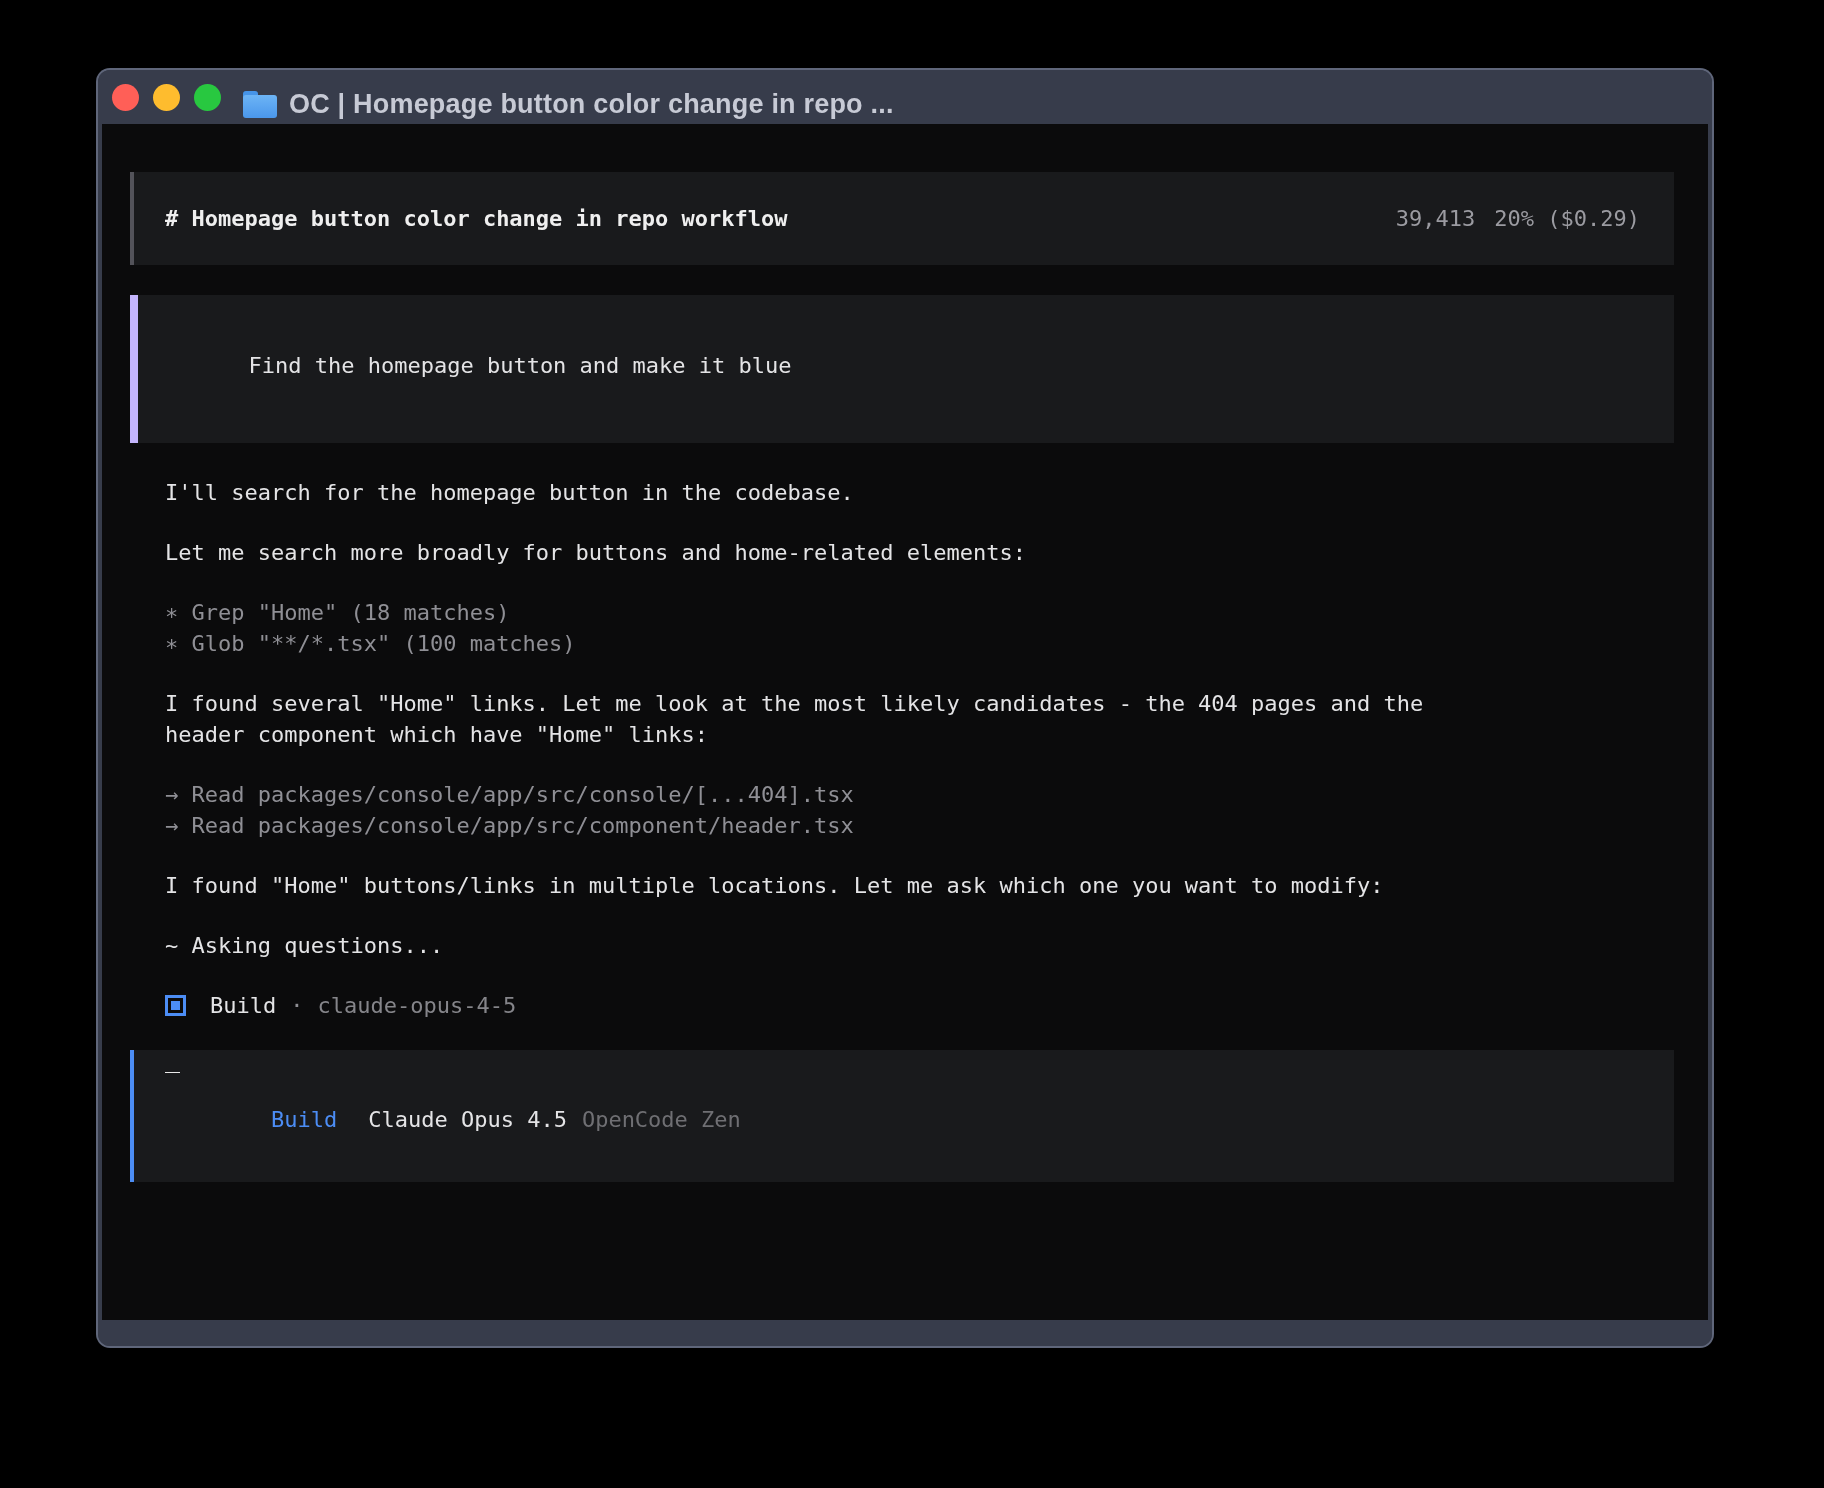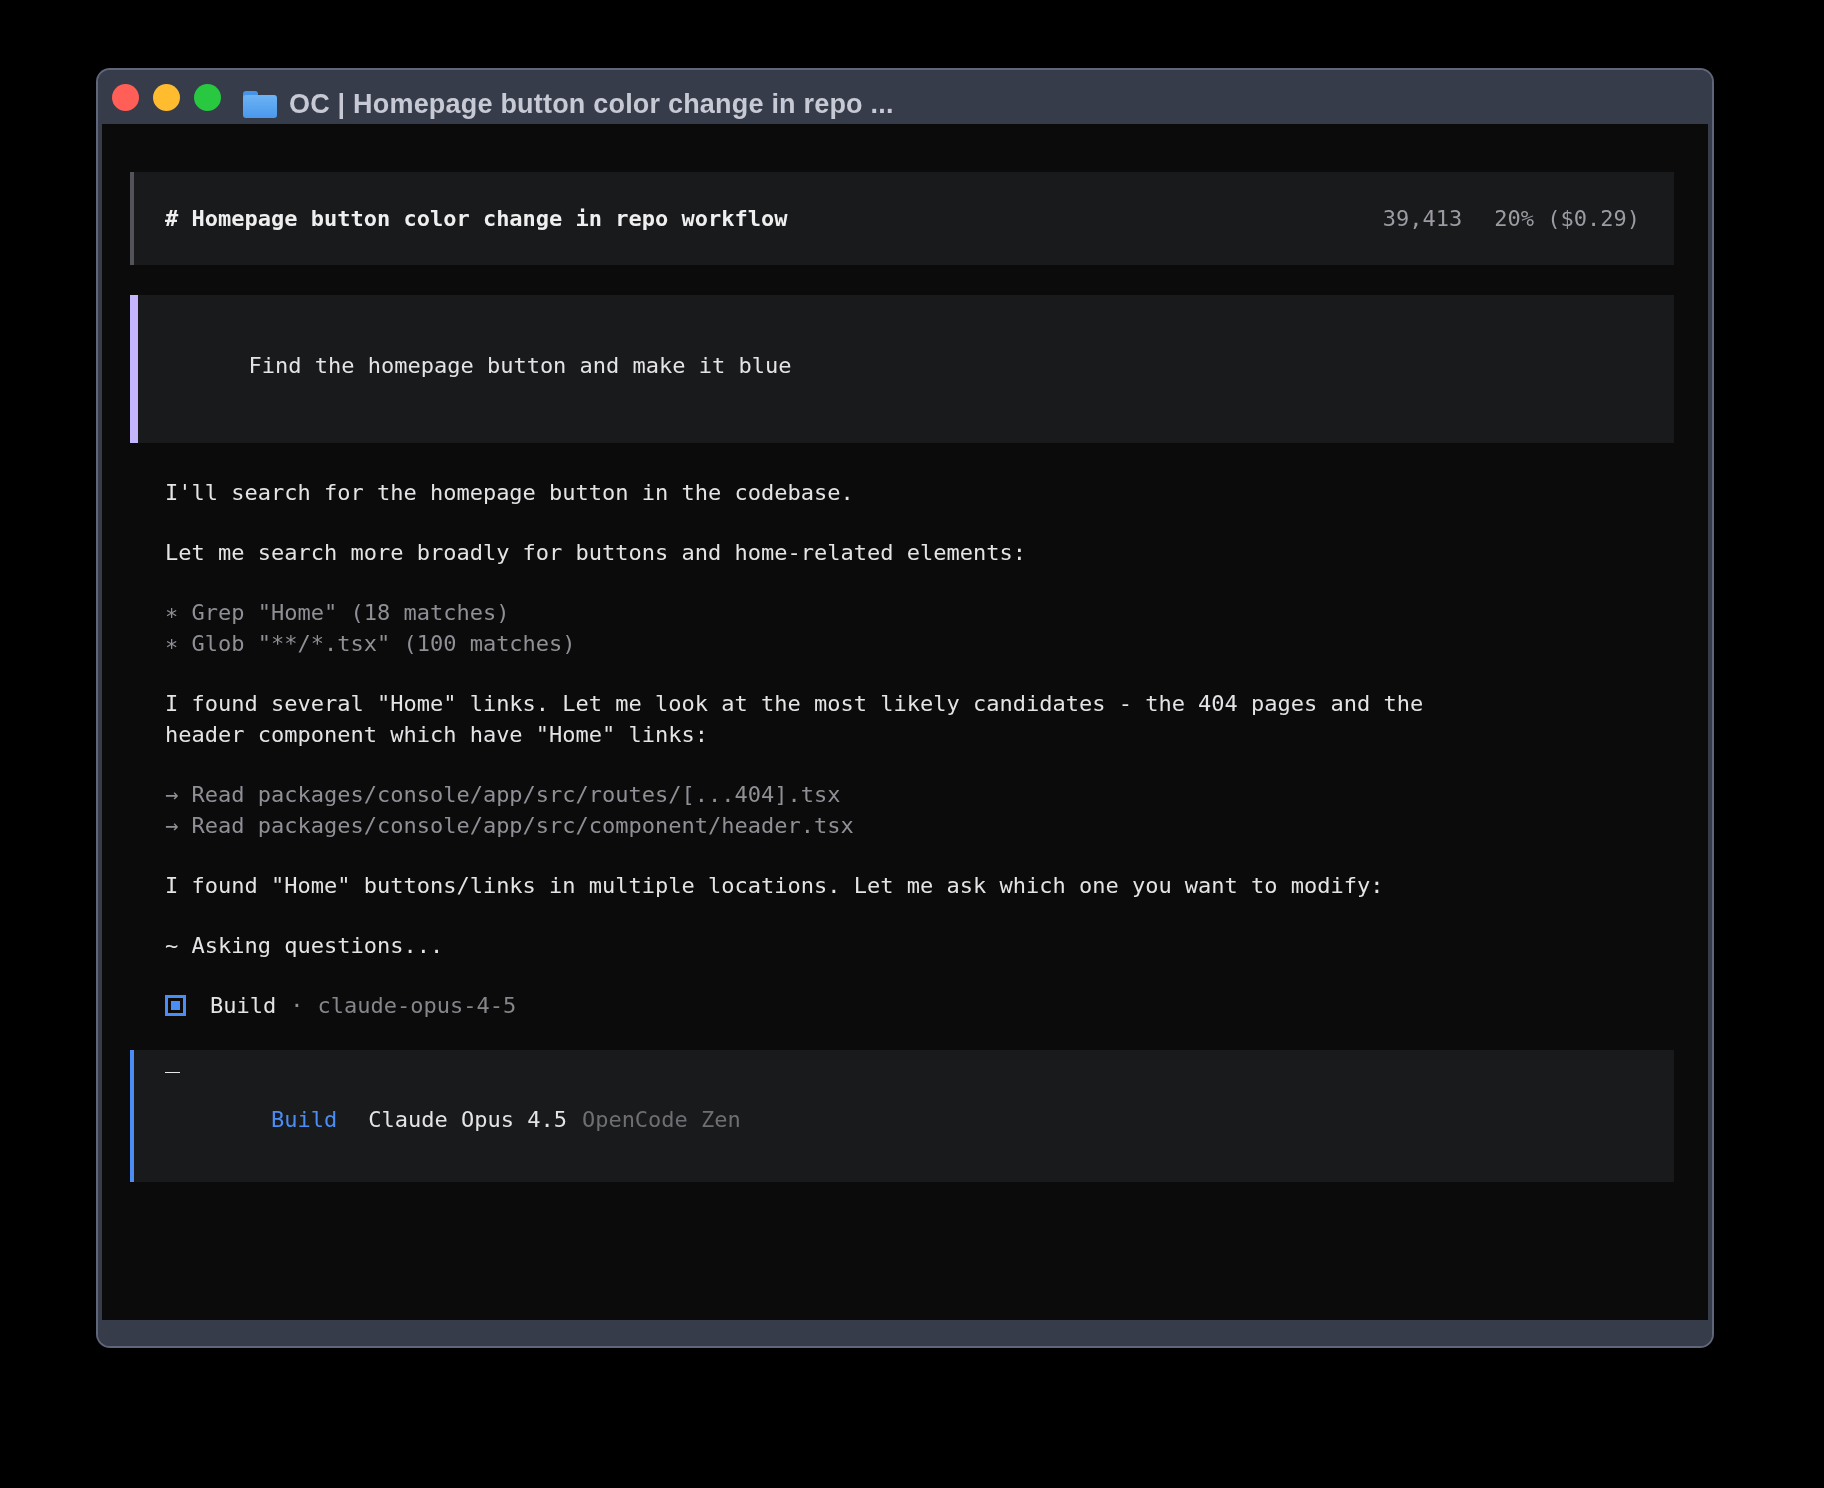--- a/index.html
+++ b/index.html
@@ -44,21 +44,21 @@
 
   .panel { background: #191a1c; }
 
   .session-header {
     height: 93px; border-left: 4px solid #53535a;
     display: flex; align-items: center; justify-content: space-between;
     padding: 0 34px 0 31px;
   }
   .session-title { font-weight: bold; color: #efefef; white-space: pre; }
   .session-stats { color: #9b9ba1; white-space: pre; }
-  .session-stats .tok { margin-right: 32px; }
+  .session-stats .tok { margin-right: 19px; }
 
   .user-box {
     margin-top: 30px; border-left: 8px solid #c4b5fd;
     padding: 24px 34px 31px 31px; white-space: pre;
   }
 
   .transcript { margin-top: 34px; padding-left: 35px; }
   .block + .block { margin-top: 29px; }
   .line { white-space: pre; }
   .t-text { color: #e4e4e6; }
@@ -132,21 +132,21 @@
         <div class="line t-tool">∗ Grep "Home" (18 matches)</div>
         <div class="line t-tool">∗ Glob "**/*.tsx" (100 matches)</div>
       </div>
 
       <div class="block">
         <div class="line t-text">I found several "Home" links. Let me look at the most likely candidates - the 404 pages and the</div>
         <div class="line t-text">header component which have "Home" links:</div>
       </div>
 
       <div class="block">
-        <div class="line t-tool">→ Read packages/console/app/src/routes/[...404].tsx</div>
+        <div class="line t-tool">→ Read packages/console/app/src/console/[...404].tsx</div>
         <div class="line t-tool">→ Read packages/console/app/src/component/header.tsx</div>
       </div>
 
       <div class="block">
         <div class="line t-text">I found "Home" buttons/links in multiple locations. Let me ask which one you want to modify:</div>
       </div>
 
       <div class="block">
         <div class="line t-text">~ Asking questions...</div>
       </div>

